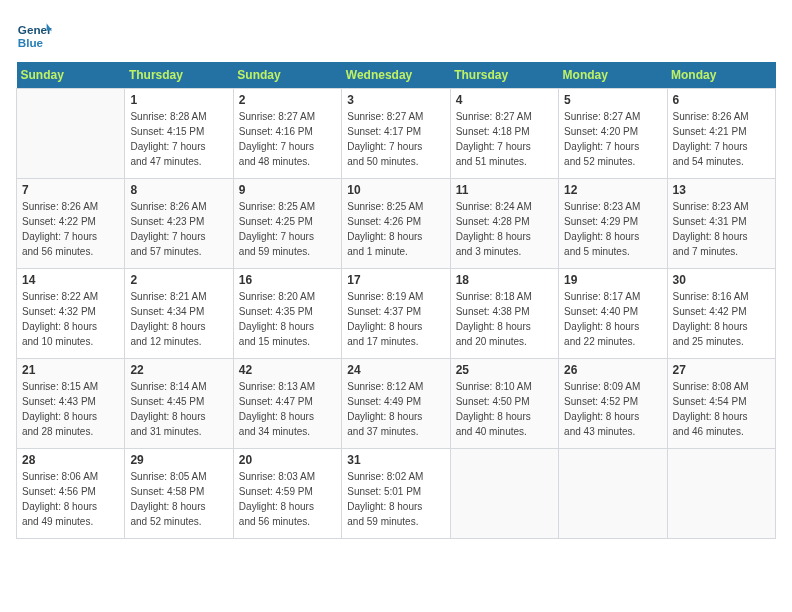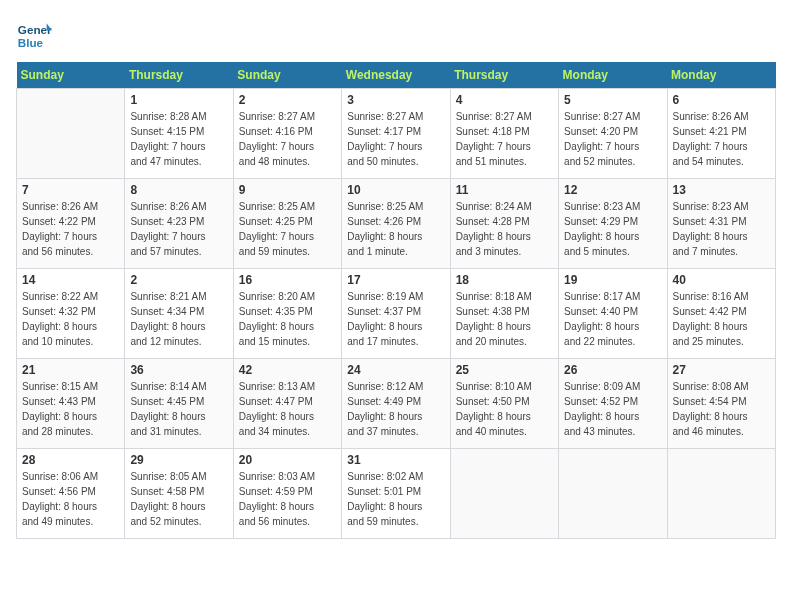--- a/index.html
+++ b/index.html
@@ -184,31 +184,31 @@
         </td>
         <td>
           <span class="day-num">18</span>
           <div class="day-info">Sunrise: 8:18 AM<br>Sunset: 4:38 PM<br>Daylight: 8 hours<br>and 20 minutes.</div>
         </td>
         <td>
           <span class="day-num">19</span>
           <div class="day-info">Sunrise: 8:17 AM<br>Sunset: 4:40 PM<br>Daylight: 8 hours<br>and 22 minutes.</div>
         </td>
         <td>
-          <span class="day-num">40</span>
+          <span class="day-num">30</span>
           <div class="day-info">Sunrise: 8:16 AM<br>Sunset: 4:42 PM<br>Daylight: 8 hours<br>and 25 minutes.</div>
         </td>
       </tr>
       <tr>
         <td>
           <span class="day-num">21</span>
           <div class="day-info">Sunrise: 8:15 AM<br>Sunset: 4:43 PM<br>Daylight: 8 hours<br>and 28 minutes.</div>
         </td>
         <td>
-          <span class="day-num">36</span>
+          <span class="day-num">22</span>
           <div class="day-info">Sunrise: 8:14 AM<br>Sunset: 4:45 PM<br>Daylight: 8 hours<br>and 31 minutes.</div>
         </td>
         <td>
           <span class="day-num">42</span>
           <div class="day-info">Sunrise: 8:13 AM<br>Sunset: 4:47 PM<br>Daylight: 8 hours<br>and 34 minutes.</div>
         </td>
         <td>
           <span class="day-num">24</span>
           <div class="day-info">Sunrise: 8:12 AM<br>Sunset: 4:49 PM<br>Daylight: 8 hours<br>and 37 minutes.</div>
         </td>

